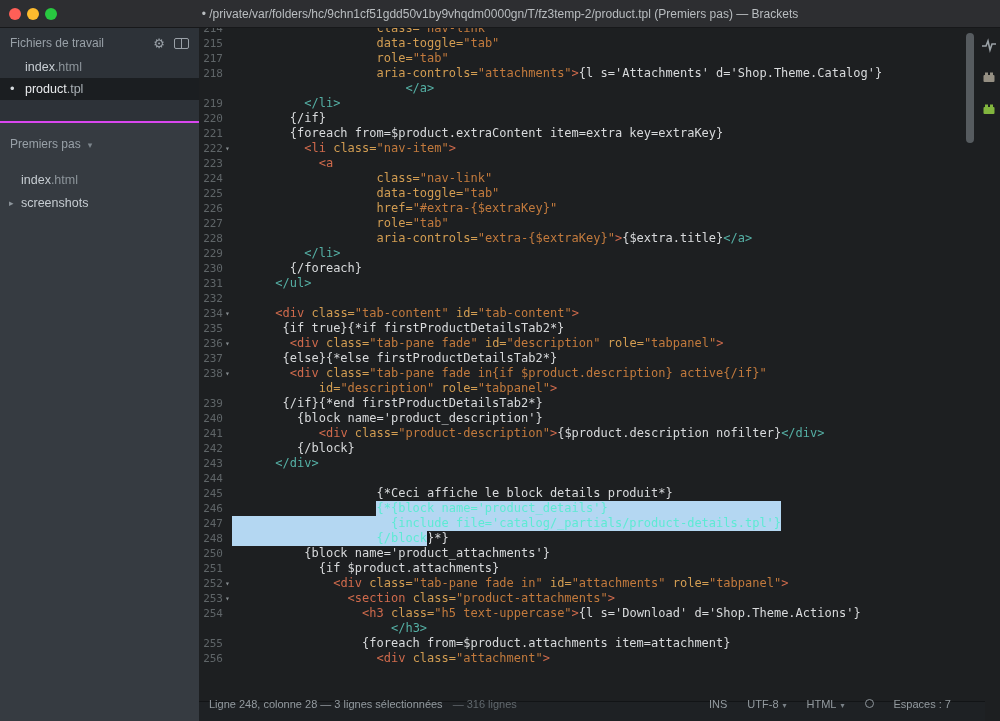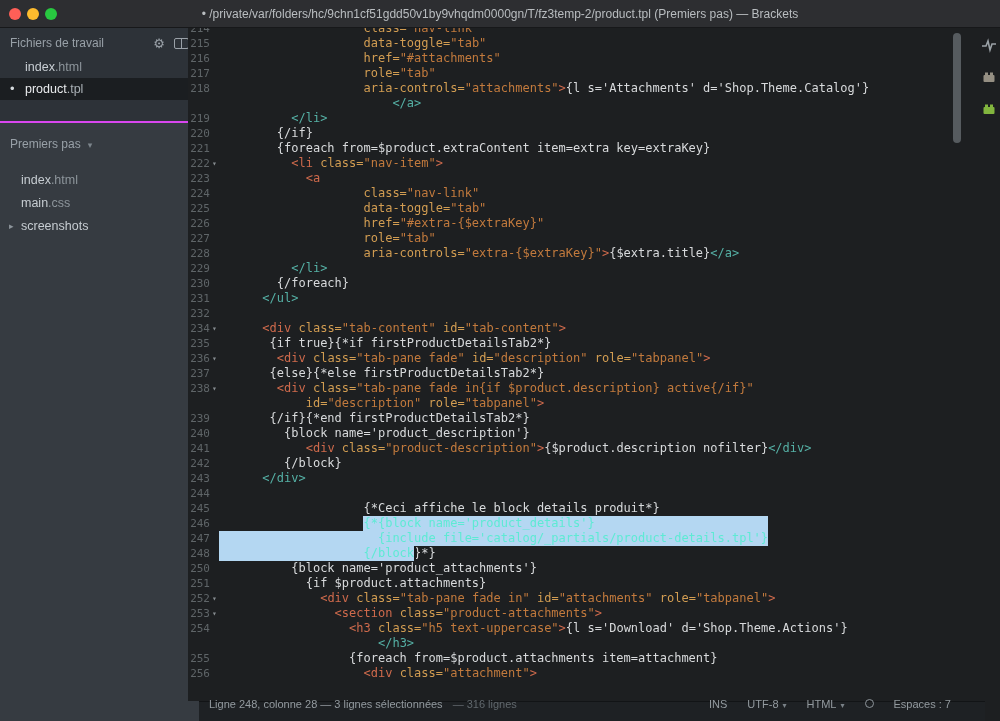--- a/index.html
+++ b/index.html
@@ -27,21 +27,21 @@
   .ws-item.active{background:#1b1e21;color:#e8eaec}
   .fext{color:#8d959b}
   .ws-item.active .fext{color:#a9b0b5}
   .proj-header{padding:14px 10px 6px 10px;color:#98a0a7;font-size:12px;cursor:pointer}
   .proj-header .chev{margin-left:7px;color:#7c848b;font-size:9px}
   .tree{padding-top:12px}
   .tree-item{position:relative;height:23px;line-height:23px;padding-left:21px;font-size:12.5px;color:#c6ccd1;cursor:pointer;white-space:nowrap}
   .tree-item .twisty{position:absolute;left:9px;top:0;color:#8d959b;font-size:9px}
 
   
-  .editor{position:absolute;left:188px;top:28px;width:779px;height:673px;background:#1d1f21;overflow:hidden;cursor:text}
+  .editor{position:absolute;left:201px;top:28px;width:779px;height:673px;background:#1d1f21;overflow:hidden;cursor:text}
   #code-lines{margin-top:-7px}
   .row{display:flex;height:15px;line-height:15px;font-family:"DejaVu Sans Mono",monospace;font-size:12px;white-space:pre}
   .gnum{flex:none;width:22px;text-align:right;color:#5f6568;font-size:11px}
   .gfold{flex:none;width:9px;text-align:center;color:#878d91;font-size:8px;line-height:16px}
   .codecell{position:relative;flex:1;white-space:pre}
   .codecell span{position:relative;z-index:2}
   .tk-p{color:#d8dadc}
   .tk-t{color:#cf6a4c}
   .tk-c{color:#55b0a5}
   .tk-a{color:#d29d52}
@@ -91,34 +91,30 @@
     </div>
   </div>
   <div class="proj-header">
     <span>Premiers pas</span><span class="chev">▾</span>
   </div>
   <div class="tree">
     <div class="tree-item">
       <span>index</span><span class="fext">.html</span>
     </div>
     <div class="tree-item">
-      <span>main</span><span class="fext">.css</span>
-    </div>
-    <div class="tree-item">
       <span class="twisty">▸</span>
       <span>screenshots</span>
     </div>
   </div>
 </aside>
 
 <main class="editor">
   <div id="code-lines">
       <div class="row"><div class="gnum">214</div><div class="gfold"></div><div class="codecell"><span class="tk-p">                    </span><span class="tk-a">class=</span><span class="tk-s">"nav-link"</span></div></div>
       <div class="row"><div class="gnum">215</div><div class="gfold"></div><div class="codecell"><span class="tk-p">                    </span><span class="tk-a">data-toggle=</span><span class="tk-s">"tab"</span></div></div>
-      <div class="row"><div class="gnum">216</div><div class="gfold"></div><div class="codecell"><span class="tk-p">                    </span><span class="tk-a">href=</span><span class="tk-s">"#attachments"</span></div></div>
       <div class="row"><div class="gnum">217</div><div class="gfold"></div><div class="codecell"><span class="tk-p">                    </span><span class="tk-a">role=</span><span class="tk-s">"tab"</span></div></div>
       <div class="row"><div class="gnum">218</div><div class="gfold"></div><div class="codecell"><span class="tk-p">                    </span><span class="tk-a">aria-controls=</span><span class="tk-s">"attachments"</span><span class="tk-t">&gt;</span><span class="tk-p">{l s='Attachments' d='Shop.Theme.Catalog'}</span></div></div>
       <div class="row"><div class="gnum"></div><div class="gfold"></div><div class="codecell"><span class="tk-p">                        </span><span class="tk-c">&lt;/a&gt;</span></div></div>
       <div class="row"><div class="gnum">219</div><div class="gfold"></div><div class="codecell"><span class="tk-p">          </span><span class="tk-c">&lt;/li&gt;</span></div></div>
       <div class="row"><div class="gnum">220</div><div class="gfold"></div><div class="codecell"><span class="tk-p">        {/if}</span></div></div>
       <div class="row"><div class="gnum">221</div><div class="gfold"></div><div class="codecell"><span class="tk-p">        {foreach from=$product.extraContent item=extra key=extraKey}</span></div></div>
       <div class="row"><div class="gnum">222</div><div class="gfold">▾</div><div class="codecell"><span class="tk-p">          </span><span class="tk-t">&lt;li</span><span class="tk-p"> </span><span class="tk-a">class=</span><span class="tk-s">"nav-item"</span><span class="tk-t">&gt;</span></div></div>
       <div class="row"><div class="gnum">223</div><div class="gfold"></div><div class="codecell"><span class="tk-p">            </span><span class="tk-t">&lt;a</span></div></div>
       <div class="row"><div class="gnum">224</div><div class="gfold"></div><div class="codecell"><span class="tk-p">                    </span><span class="tk-a">class=</span><span class="tk-s">"nav-link"</span></div></div>
       <div class="row"><div class="gnum">225</div><div class="gfold"></div><div class="codecell"><span class="tk-p">                    </span><span class="tk-a">data-toggle=</span><span class="tk-s">"tab"</span></div></div>

